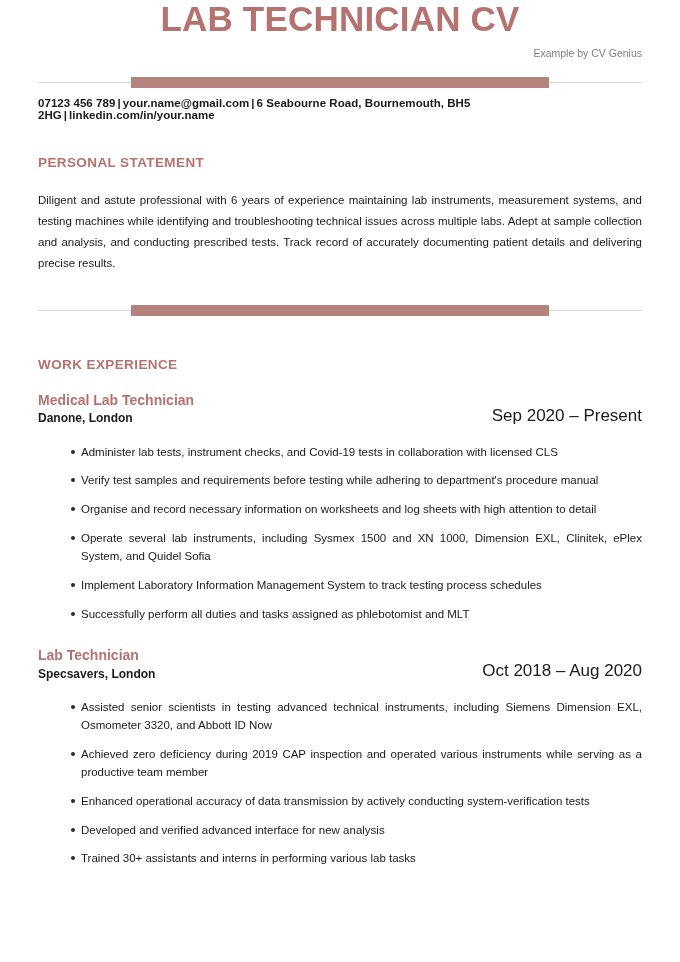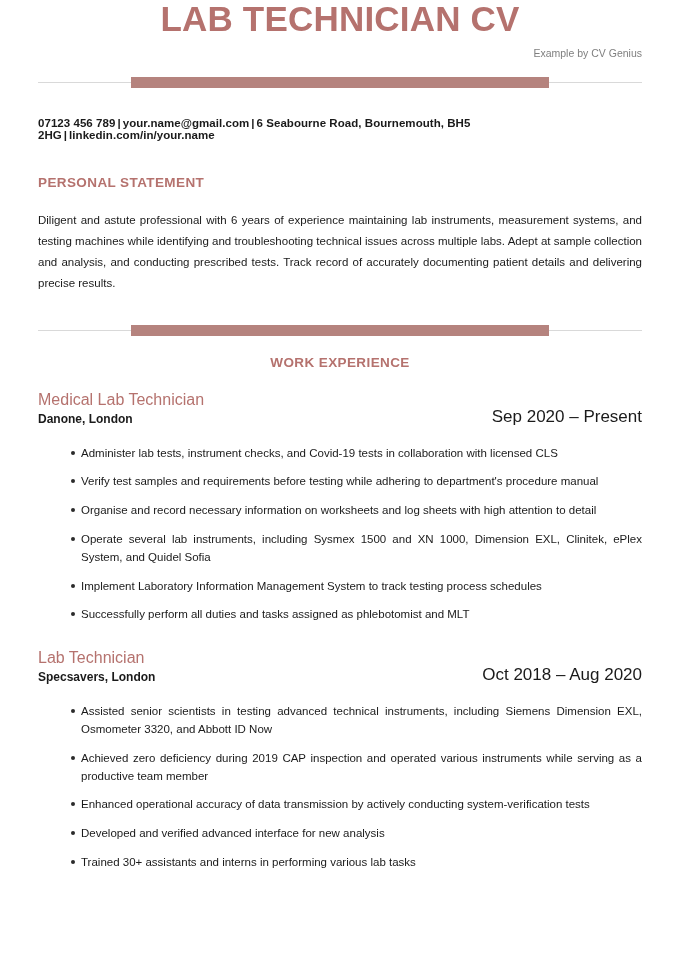--- a/index.html
+++ b/index.html
@@ -63,21 +63,21 @@
     position: absolute;
     left: 93px;
     right: 93px;
     top: 0px;
     height: 11px;
     background: #b5837e;
   }
 
   
   .contact {
-    margin-top: 28px;
+    margin-top: 8px;
     font-size: 11.5px;
     font-weight: bold;
     color: #1a1a1a;
     letter-spacing: 0.05px;
   }
   .contact .sep {
     color: #1a1a1a;
     padding: 0 2px;
   }
 
@@ -99,22 +99,22 @@
 
   
   .job {
     margin-top: 22px;
   }
   .job-head {
     position: relative;
     min-height: 32px;
   }
   .job-title {
-    font-size: 16px;
-    font-weight: normal;
+    font-size: 14px;
+    font-weight: bold;
     color: #b5726e;
     line-height: 1.45;
   }
   .job-company {
     font-size: 12px;
     font-weight: bold;
     color: #1a1a1a;
     line-height: 1.4;
   }
   .job-dates {
@@ -175,21 +175,21 @@
     </div>
 
     <div class="section-heading">PERSONAL STATEMENT</div>
     <div class="statement">Diligent and astute professional with 6 years of experience maintaining lab instruments, measurement systems, and testing machines while identifying and troubleshooting technical issues across multiple labs. Adept at sample collection and analysis, and conducting prescribed tests. Track record of accurately documenting patient details and delivering precise results.</div>
 
     <div class="divider" style="margin-top:30px;">
       <div class="thin-line"></div>
       <div class="thick-bar"></div>
     </div>
 
-    <div class="section-heading" style="margin-top:18px;text-align:center;">WORK EXPERIENCE</div>
+    <div class="section-heading" style="margin-top:40px;">WORK EXPERIENCE</div>
 
     <div class="job work-first-job">
       <div class="job-head">
         <div class="job-title">Medical Lab Technician</div>
         <div class="job-company">Danone, London</div>
         <div class="job-dates">Sep 2020 – Present</div>
       </div>
       <ul class="bullets">
         <li>Administer lab tests, instrument checks, and Covid-19 tests in collaboration with licensed CLS</li>
         <li>Verify test samples and requirements before testing while adhering to department's procedure manual</li>

